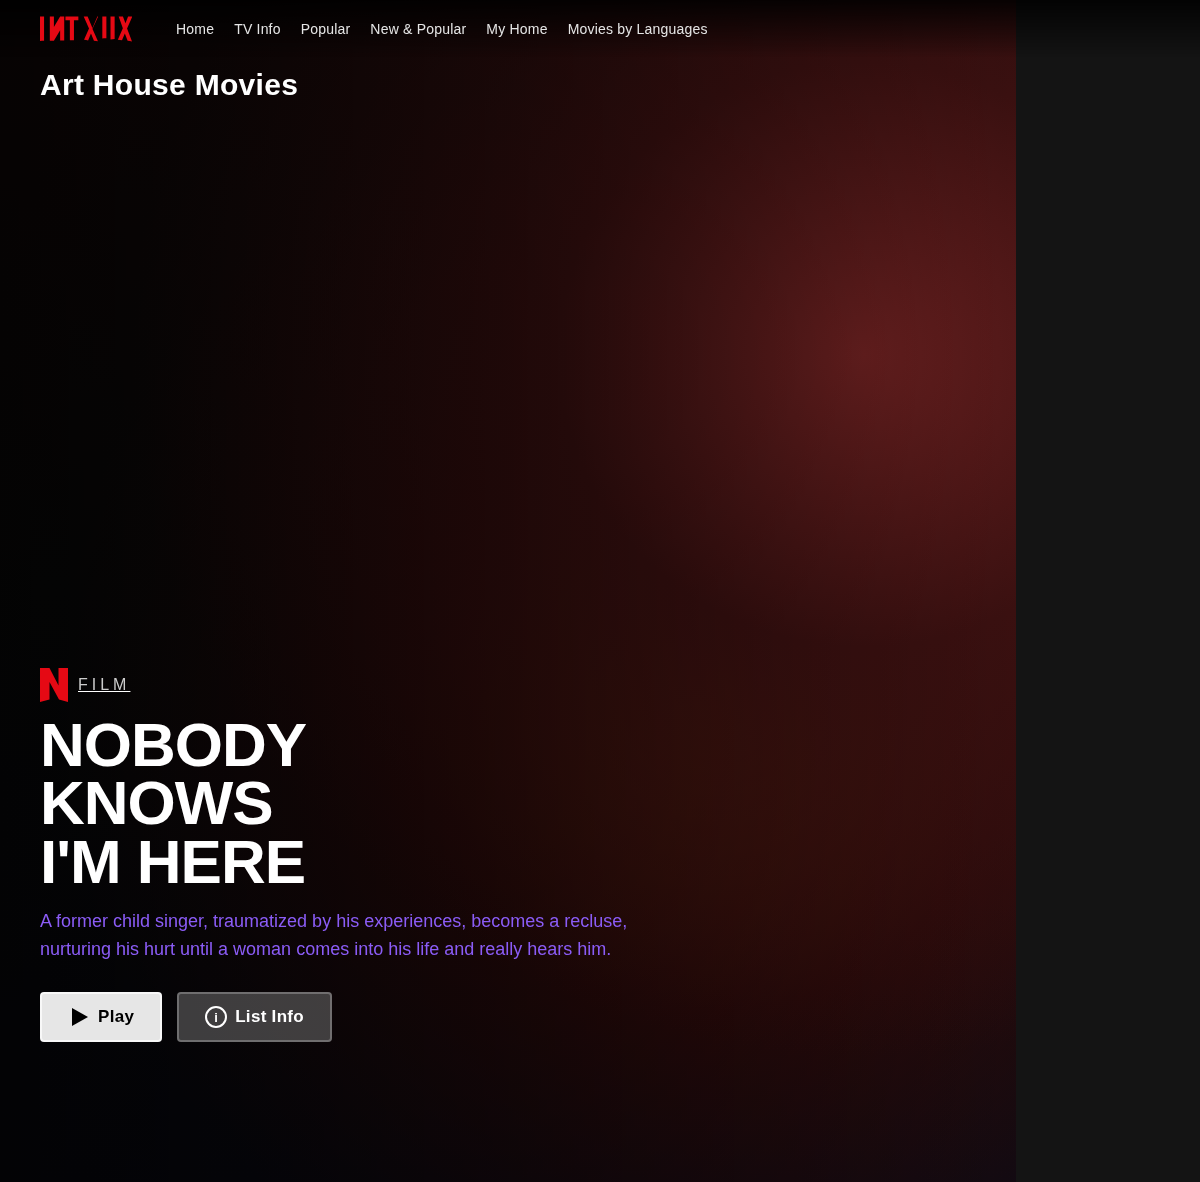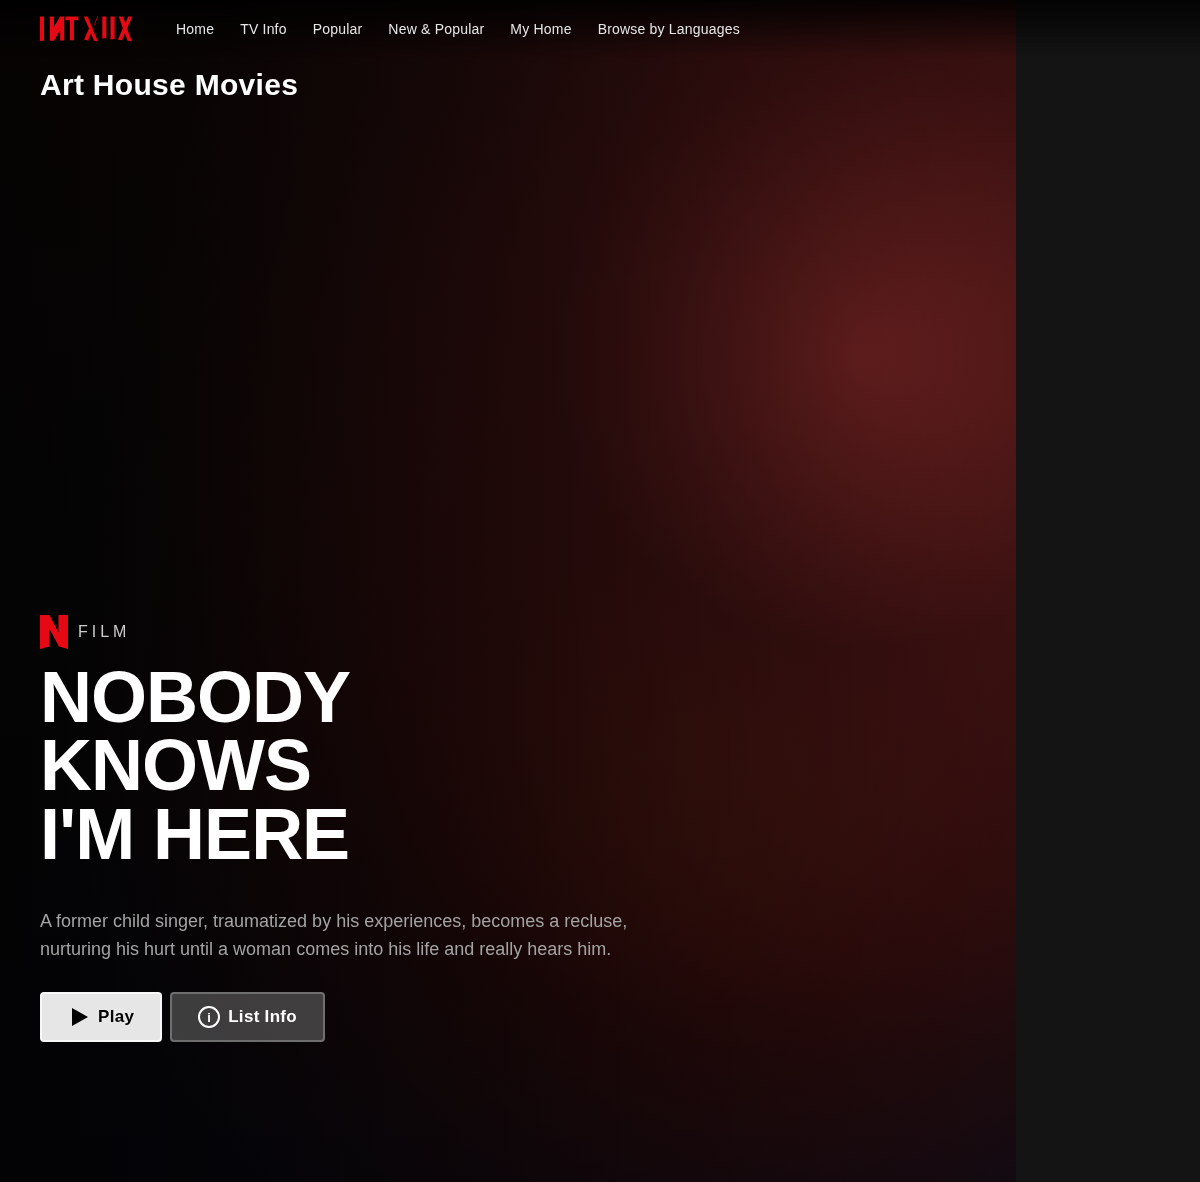--- a/index.html
+++ b/index.html
@@ -33,21 +33,21 @@
     }
 
     .netflix-logo svg {
       width: 92px;
       height: 28px;
     }
 
     .nav-links {
       display: flex;
       align-items: flex-start;
-      gap: 26px;
+      gap: 20px;
       list-style: none;
     }
 
     .nav-links li a {
       color: #e5e5e5;
       text-decoration: none;
       font-size: 14px;
       font-weight: 400;
       letter-spacing: 0.2px;
       transition: color 0.2s;
@@ -97,58 +97,59 @@
       bottom: 140px;
       left: 40px;
       max-width: 680px;
     }
 
     .netflix-film-badge {
       display: flex;
       align-items: center;
       gap: 10px;
       margin-bottom: 14px;
+      text-decoration: underline;
     }
 
     .n-logo-small {
       width: 28px;
       height: 34px;
     }
 
     .film-label {
       font-size: 16px;
       font-weight: 500;
       letter-spacing: 4px;
       color: #ccc;
     }
 
     .movie-title {
-      font-size: 72px;
+      font-size: 62px;
       font-weight: 900;
       line-height: 0.95;
       letter-spacing: -1px;
       text-transform: uppercase;
       color: #fff;
-      margin-bottom: 40px;
+      margin-bottom: 16px;
       font-style: normal;
     }
 
     .movie-description {
       font-size: 18px;
       line-height: 1.55;
-      color: #a3a3a3;
+      color: #8b5cf6;
       max-width: 640px;
       margin-bottom: 28px;
       font-weight: 400;
     }
 
     
     .action-buttons {
       display: flex;
-      gap: 8px;
+      gap: 15px;
       align-items: flex-end;
     }
 
     .btn {
       display: flex;
       align-items: center;
       gap: 8px;
       padding: 12px 26px;
       border-radius: 4px;
       font-size: 17px;
@@ -227,21 +228,21 @@
     <li>
       <a href="#">Popular</a>
     </li>
     <li>
       <a href="#">New &amp; Popular</a>
     </li>
     <li>
       <a href="#">My Home</a>
     </li>
     <li>
-      <a href="#">Browse by Languages</a>
+      <a href="#">Movies by Languages</a>
     </li>
   </ul>
 </nav>
 
 <div class="hero">
   <div class="hero-bg"></div>
   <div class="hero-overlay"></div>
 
   <h1 class="page-title">Art House Movies</h1>
 

